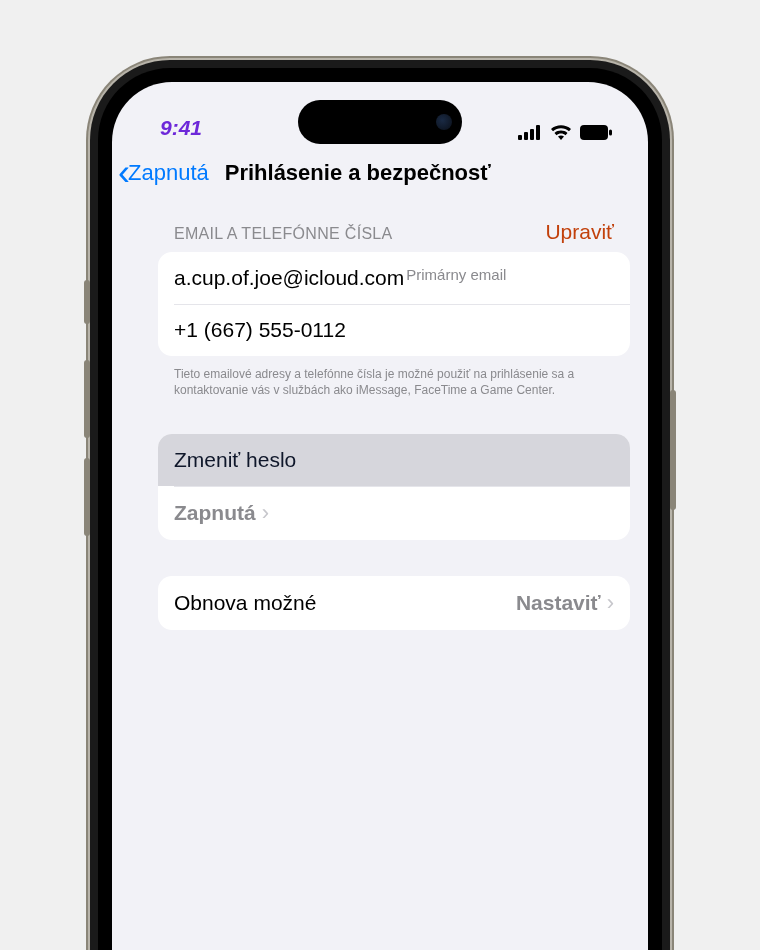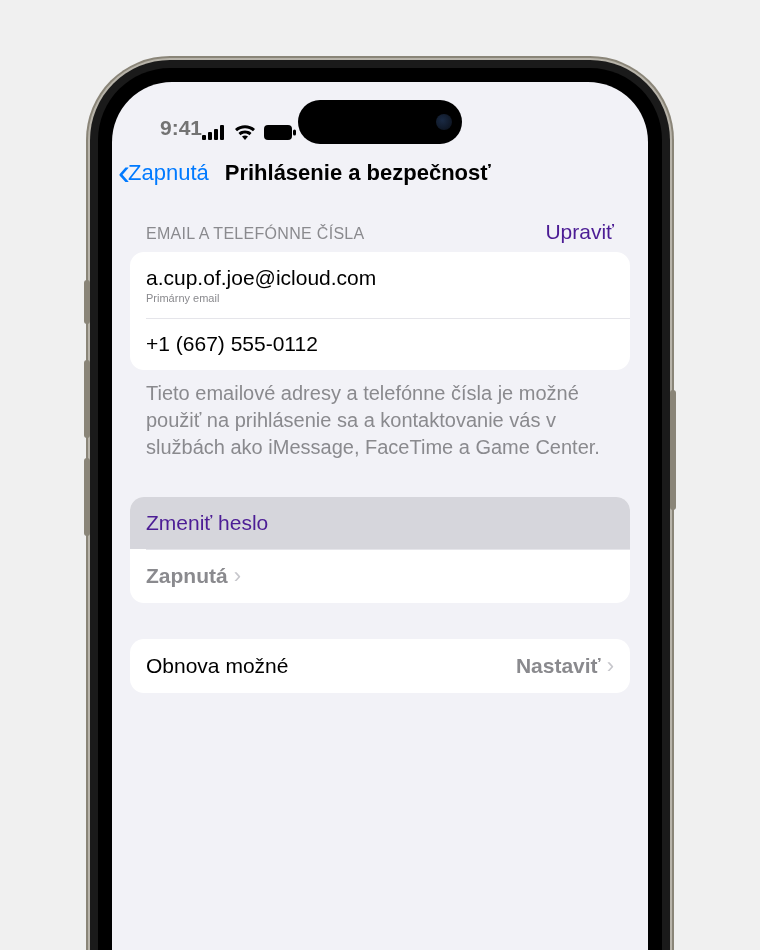--- a/index.html
+++ b/index.html
@@ -65,24 +65,25 @@
     }
     .camera-dot {
       width: 16px; height: 16px; border-radius: 50%;
       background: radial-gradient(circle at 40% 40%, #1a2a44, #0a0f18);
     }
     .status-bar {
       height: 62px;
       display: flex;
       align-items: flex-end;
       padding: 0 36px 4px 48px;
-      justify-content: flex-start;
+      justify-content: space-between;
       font-weight: 600;
       font-size: 21px;
-      color: #737373;
+      color: #6d28d9;
+      font-style: italic;
     }
     .status-right { display: flex; align-items: center; gap: 8px; }
     .status-right svg { display: block; }
     .nav-bar {
       display: flex;
       align-items: center;
       padding: 16px 12px 14px 6px;
       position: relative;
     }
     .back-btn {
@@ -92,34 +93,34 @@
       font-size: 22px;
       gap: 0px;
     }
     .back-chevron { font-size: 36px; font-weight: 300; line-height: 0.6; margin-right: -2px; }
     .nav-title {
       font-weight: 600;
       font-size: 22px;
       color: #000;
       margin-left: 16px;
     }
-    .content { padding: 0 18px; }
+    .content { padding: 0 18px; margin-left: 28px; }
     .section-header {
       display: flex;
       justify-content: space-between;
       align-items: baseline;
       padding: 20px 16px 8px 16px;
     }
     .section-header-label {
       font-size: 16px;
       color: #8a8a8e;
       letter-spacing: 0.3px;
       text-transform: uppercase;
     }
-    .edit-btn { color: #4c1d95; font-size: 21px; }
+    .edit-btn { color: #c2410c; font-size: 21px; }
     .card {
       background: #fff;
       border-radius: 14px;
       overflow: hidden;
     }
     .row {
       padding: 14px 16px;
       display: flex;
       align-items: center;
       justify-content: space-between;
@@ -127,33 +128,33 @@
       color: #000;
       position: relative;
     }
     .row + .row::before {
       content: "";
       position: absolute;
       top: 0; left: 16px; right: 0;
       height: 1px;
       background: #e5e5ea;
     }
-    .row-main { display: flex; flex-direction: column; gap: 2px; }
-    .row-sub { font-size: 11px; color: #8a8a8e; }
+    .row-main { display: flex; gap: 2px; }
+    .row-sub { font-size: 15px; color: #8a8a8e; }
     .row-value { color: #8a8a8e; font-size: 21px; margin-right: 4px; font-weight: bold; }
     .row-chevron { color: #c7c7cc; font-size: 22px; font-weight: 400; }
     .row-right { display: flex; align-items: center; gap: 2px; }
     .footer-text {
       padding: 10px 16px 0 16px;
-      font-size: 20px;
+      font-size: 12px;
       color: #8a8a8e;
       line-height: 1.35;
     }
     .gap { height: 36px; }
-    .row-link { color: #4c1d95; }
+    .row-link { color: #0f172a; }
     .row-highlight { background: #d6d6dc; }
   </style>
 </head>
 <body>
 
 <div class="phone-frame">
   <div class="phone-side-btn btn-left-1"></div>
   <div class="phone-side-btn btn-left-2"></div>
   <div class="phone-side-btn btn-left-3"></div>
   <div class="phone-side-btn btn-right"></div>

